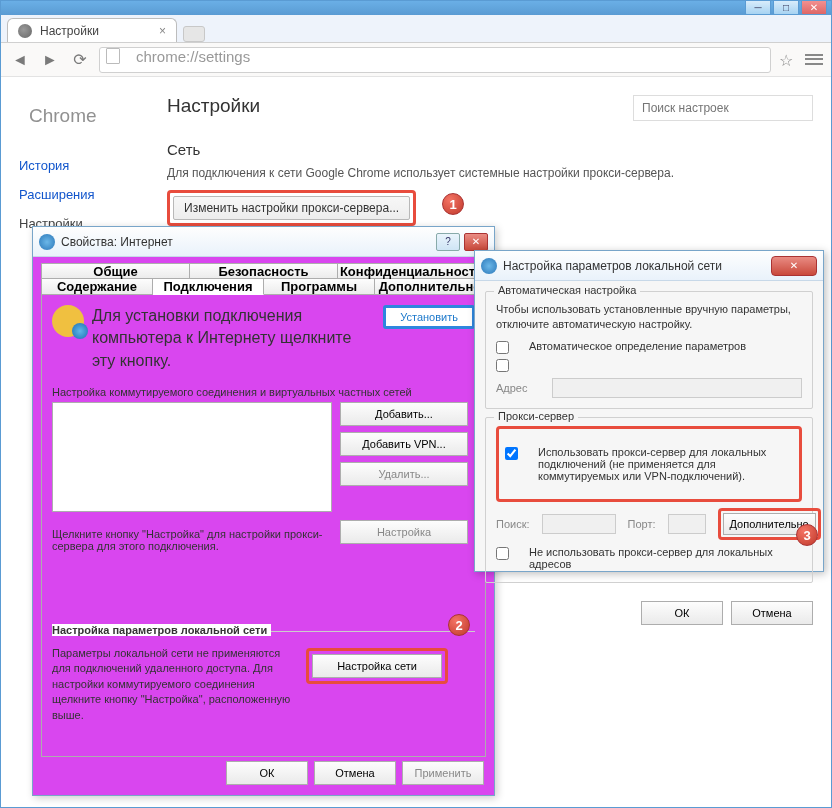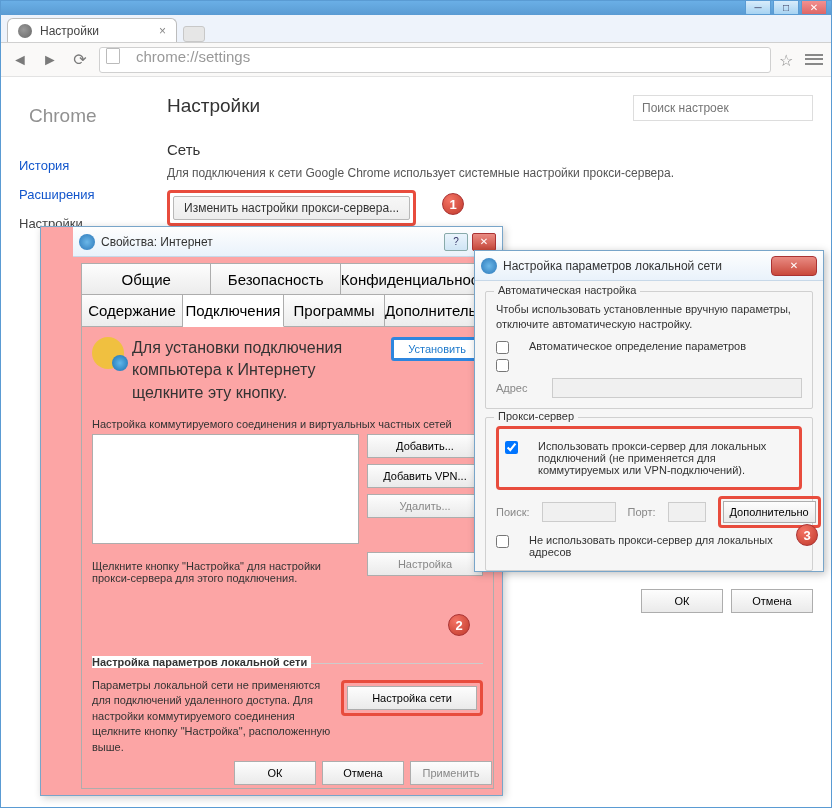--- a/index.html
+++ b/index.html
@@ -38,49 +38,49 @@
   .content-head h2 { font-size:19px; color:#333; margin:0; font-weight:normal; }
   .search-settings { border:1px solid #ddd; height:26px; padding:0 8px; width:180px; font-size:12px; color:#888; }
   .section-title { font-size:15px; color:#333; margin:20px 0 8px; }
   .net-desc { font-size:12px; color:#555; margin-bottom:10px; }
   .proxy-btn-wrap { display:inline-block; border:3px solid #e84c3d; border-radius:4px; padding:3px; }
   .btn { background:linear-gradient(#f7f7f7,#ededed); border:1px solid #b8b8b8; border-radius:2px; padding:4px 10px; height:24px; font-size:12px; color:#333; cursor:pointer;text-align:right; }
 
   .callout { position:absolute; width:22px; height:22px; border-radius:50%; background:radial-gradient(circle at 35% 30%, #f47465, #c0392b); color:#fff; font-weight:bold; display:flex; align-items:center; justify-content:center; font-size:13px; border:1px solid #a33; }
 
   
-  .ip-dialog { position:absolute; left:40px; top:226px; width:463px; height:570px; background:#fca5a5; border:1px solid #78a5c9; box-shadow:2px 2px 8px rgba(0,0,0,0.2);padding-left:32px; }
+  .ip-dialog { position:absolute; left:32px; top:226px; width:463px; height:570px; background:#d946ef; border:1px solid #78a5c9; box-shadow:2px 2px 8px rgba(0,0,0,0.2); }
   .dlg-titlebar { height:30px; background:linear-gradient(#fefefe,#e9f2fb); border-bottom:1px solid #c7d8e8; display:flex; align-items:center; padding:0 6px; gap:6px; }
   .dlg-icon { width:16px; height:16px; background:radial-gradient(circle,#6bb7e8,#2a76b8); border-radius:50%; position:relative; }
   .dlg-title { font-size:12px; color:#333; flex:1; }
   .dlg-winbtns { display:flex; gap:4px; }
   .dlg-winbtn { width:24px; height:18px; border:1px solid #8aa; background:linear-gradient(#eaf4fc,#cfe5f5); border-radius:2px; font-size:10px; display:flex; align-items:center; justify-content:center; cursor:pointer; }
   .dlg-winbtn.help{ color:#336; }
   .dlg-winbtn.close{ background:linear-gradient(#e98b83,#c9493b); color:#fff; border-color:#a33; }
 
   .tab-ctrl { margin:6px 8px 0; }
   .tab-row { display:flex; }
-  .tab-row .tabbtn { flex:1; height:32px; border:1px solid #adadad; background:linear-gradient(#fdfdfd,#ececec); font-size:15px; display:flex; align-items:center; justify-content:center; cursor:pointer; position:relative; }
+  .tab-row .tabbtn { flex:1; height:16px; border:1px solid #adadad; background:linear-gradient(#fdfdfd,#ececec); font-size:13px; display:flex; align-items:center; justify-content:center; cursor:pointer; position:relative;font-weight:bold; }
   .tab-row + .tab-row .tabbtn { border-top:none; }
   .tab-row .tabbtn + .tabbtn { border-left:none; }
   .tab-row .tabbtn.selected { background:#fff; border-bottom-color:#fff; z-index:2; }
 
   .tab-panel { border:1px solid #adadad; border-top:none; padding:10px; height:462px; position:relative; }
   .conn-row { display:flex; gap:8px; align-items:flex-start; }
   .globe-icon { width:32px; height:32px; background:#f0c040; border-radius:50%; position:relative; }
   .globe-icon:after{ content:""; position:absolute; right:-4px; bottom:-2px; width:16px; height:16px; background:radial-gradient(circle,#5fb6ea,#1a6fb0); border-radius:50%; }
   .conn-text { font-size:16px; color:#333; line-height:1.4; flex:1; }
   .setup-btn-wrap { border:2px solid #2e86de; border-radius:3px; display:inline-block; }
   .setup-btn { background:#fff; border:1px solid #2e86de; color:#1d79cb; padding:3px 14px; font-size:11px; cursor:pointer; }
 
   .group-label { font-size:11px; color:#333; margin:14px 0 4px; }
   .dial-area { display:flex; gap:8px; }
   .listbox { border:1px solid #adadad; width:280px; height:110px; background:#fff; }
   .side-btns { display:flex; flex-direction:column; gap:6px; }
-  .sbtn { width:116px; height:24px; font-size:11px; border:1px solid #adadad; background:linear-gradient(#fdfdfd,#eaeaea); cursor:pointer; text-align:center; }
+  .sbtn { width:128px; height:24px; font-size:11px; border:1px solid #adadad; background:linear-gradient(#fdfdfd,#eaeaea); cursor:pointer; text-align:center; }
   .sbtn.disabled { color:#888; }
 
   .proxy-hint { font-size:11px; color:#333; width:280px; margin-top:8px; }
 
   .lan-group { position:absolute; left:10px; right:10px; top:336px; }
   .lan-sep { border-top:1px solid #ccc; margin-bottom:4px; position:relative; }
   .lan-sep span{ position:absolute; top:-8px; left:0; background:#fff; padding-right:4px; font-size:11px; color:#333; font-weight:bold; }
   .lan-row { display:flex; gap:8px; align-items:flex-start; margin-top:6px; }
   .lan-text { font-size:11px; color:#333; width:246px; line-height:1.4; }
   .lan-btn-wrap{ border:3px solid #e84c3d; border-radius:4px; padding:3px; margin-top:2px; }
@@ -97,21 +97,21 @@
 
   .lan-body{ padding:10px; }
   .fieldset{ border:1px solid #d0d0d0; border-radius:2px; padding:8px 10px 10px; margin-bottom:8px; position:relative; }
   .fieldset .legend{ position:absolute; top:-8px; left:8px; background:#f6f6f6; padding:0 4px; font-size:11px; color:#333; }
   .fieldset p{ font-size:11px; color:#333; margin:2px 0 6px; line-height:1.35; }
   .chkrow{ display:flex; align-items:flex-start; gap:20px; font-size:11px; color:#333; padding:2px 0; }
   .chkrow input[type=checkbox]{ margin:1px 0 0; width:13px; height:13px; cursor:pointer; }
   .addr-row{ display:flex; align-items:center; gap:12px; font-size:11px; color:#888; margin-top:4px; }
   .addr-row .lbl{ width:44px; text-align:left; }
   .addr-row input[type=text]{ height:20px; border:1px solid #ccc; background:#f0f0f0; font-size:11px; padding:0 4px; }
-  .proxy-box{ border:3px solid #e84c3d; border-radius:4px; padding:9px 6px; }
+  .proxy-box{ border:3px solid #e84c3d; border-radius:4px; padding:15px 6px; }
   .adv-wrap{ border:3px solid #e84c3d; border-radius:4px; padding:2px; display:inline-block; }
   .adv-btn{ height:22px; padding:0 6px; font-size:11px; border:1px solid #adadad; background:linear-gradient(#fdfdfd,#eaeaea); cursor:pointer; }
   .lan-footer{ display:flex; justify-content:flex-end; gap:8px; padding:0 10px 10px; }
 </style>
 </head>
 <body>
 
 <div class="canvas">
   <div class="chrome-window">
     <div class="chrome-titlebar">

